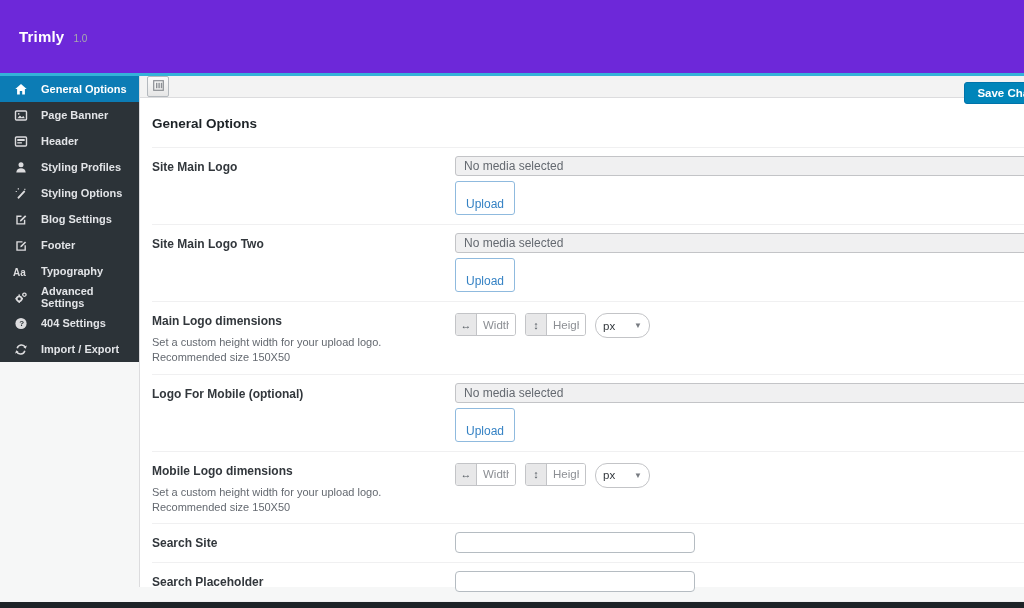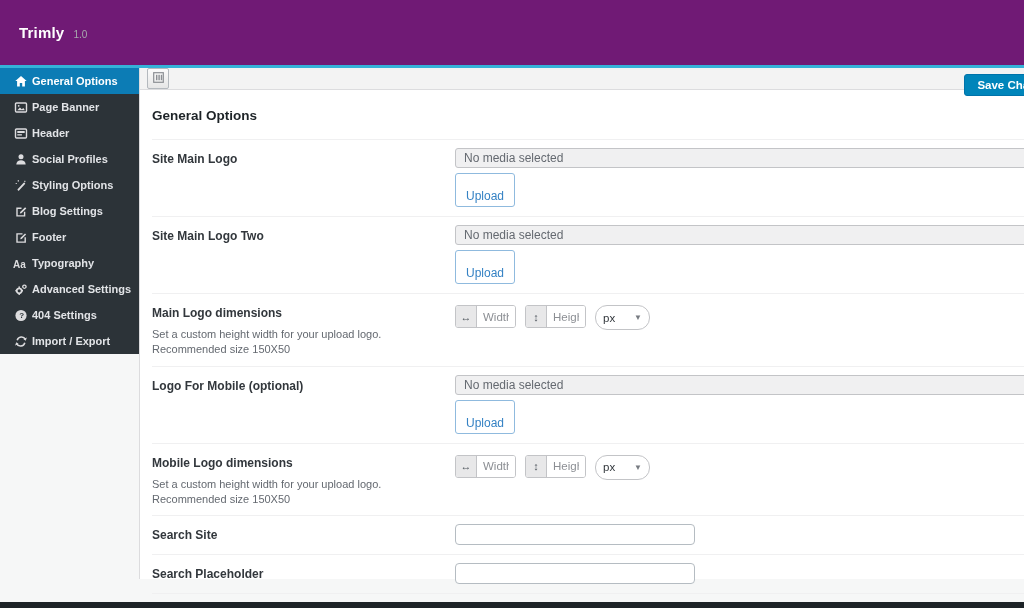--- a/index.html
+++ b/index.html
@@ -5,41 +5,41 @@
   * { margin:0; padding:0; box-sizing:border-box; }
   html,body { width:1024px; height:608px; overflow:hidden; }
   body {
     font-family:"Liberation Sans", sans-serif;
     background:#f6f7f7;
     position:relative;
   }
 
   
   .top-header {
-    height:65px; background:#701a75;
+    height:73px; background:#6d28d9;
     display:flex; align-items:center; padding-left:19px;
   }
   .brand { color:#ffffff; font-size:15px; font-weight:bold; letter-spacing:.2px; }
   .version { color:#a7aaad; font-size:10px; margin-left:9px; padding-top:3px; }
 
   .accent-line { height:3px; background:#35b2d8; }
 
   
   .layout { display:flex; height:511px; }
 
   
   .sidebar { width:140px; flex-shrink:0; background:#f6f7f7; border-right:1px solid #dcdcde; }
   .menu { background:#2c3338; }
   .menu-item {
     height:26px; display:flex; align-items:center;
     padding-left:13px; cursor:pointer;
     color:#e2e4e7; font-size:11px; font-weight:bold;
   }
   .menu-item.active { background:#0c7cb5; color:#ffffff; }
-  .menu-icon { width:15px; height:14px; margin-right:4px; display:inline-flex; align-items:center; justify-content:center; color:#dcdcde; flex-shrink:0; }
+  .menu-icon { width:15px; height:14px; margin-right:13px; display:inline-flex; align-items:center; justify-content:center; color:#dcdcde; flex-shrink:0; }
   .menu-item.active .menu-icon { color:#ffffff; }
   .menu-icon svg { display:block; }
 
   
   .main { flex:1; display:flex; flex-direction:column; background:#ffffff; min-width:0; }
 
   .toolbar {
     height:33px; background:#f3f3f3; border-bottom:1px solid #dcdcde;
     display:flex; align-items:center; padding-left:7px; position:relative;
   }
@@ -157,21 +157,21 @@
         <span>Header</span>
       </div>
 
       <div class="menu-item">
         <span class="menu-icon">
           <svg width="14" height="13" viewBox="0 0 13 13">
               <circle cx="6.5" cy="3.7" r="2.5" fill="currentColor"></circle>
               <path fill="currentColor" d="M1.8 11.6C1.8 8.7 4 7.3 6.5 7.3C9 7.3 11.2 8.7 11.2 11.6Z"></path>
             </svg>
         </span>
-        <span>Social Profiles</span>
+        <span>Styling Profiles</span>
       </div>
 
       <div class="menu-item">
         <span class="menu-icon">
           <svg width="14" height="13" viewBox="0 0 13 13">
               <rect x="5.9" y="2.6" width="1.9" height="10" rx="0.5" transform="rotate(42 6.8 7.6)" fill="currentColor"></rect>
               <path fill="currentColor" d="M3.2 1.2h1.3v1.3H3.2zM1.2 4h1.1v1.1H1.2zM9.8 1.8h1.1v1.1H9.8z"></path>
             </svg>
         </span>
         <span>Styling Options</span>

